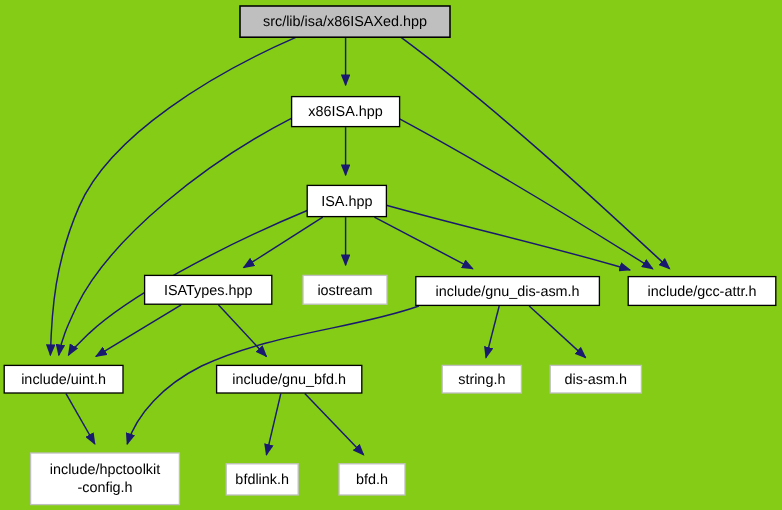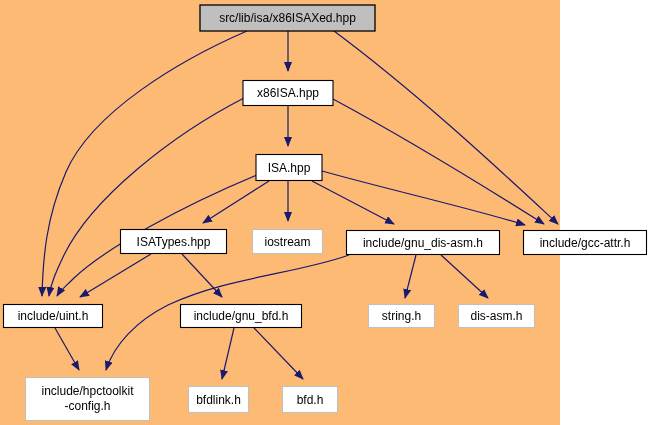--- a/index.html
+++ b/index.html
@@ -2,23 +2,23 @@
 <html><head>
 <meta charset="utf-8">
 <style>
   html, body {
     margin: 0;
     padding: 0;
     background: #ffffff;
   }
   .canvas {
     position: relative;
-    width: 560px;
+    width: 652px;
     height: 425px;
-    background: #fdba74;
+    background: #84cc16;
     font-family: "Liberation Sans", sans-serif;
   }
   svg text {
     font-family: "Liberation Sans", sans-serif;
     font-size: 12px;
     fill: #000000;
     text-anchor: middle;
   }
   .edges path {
     fill: none;

